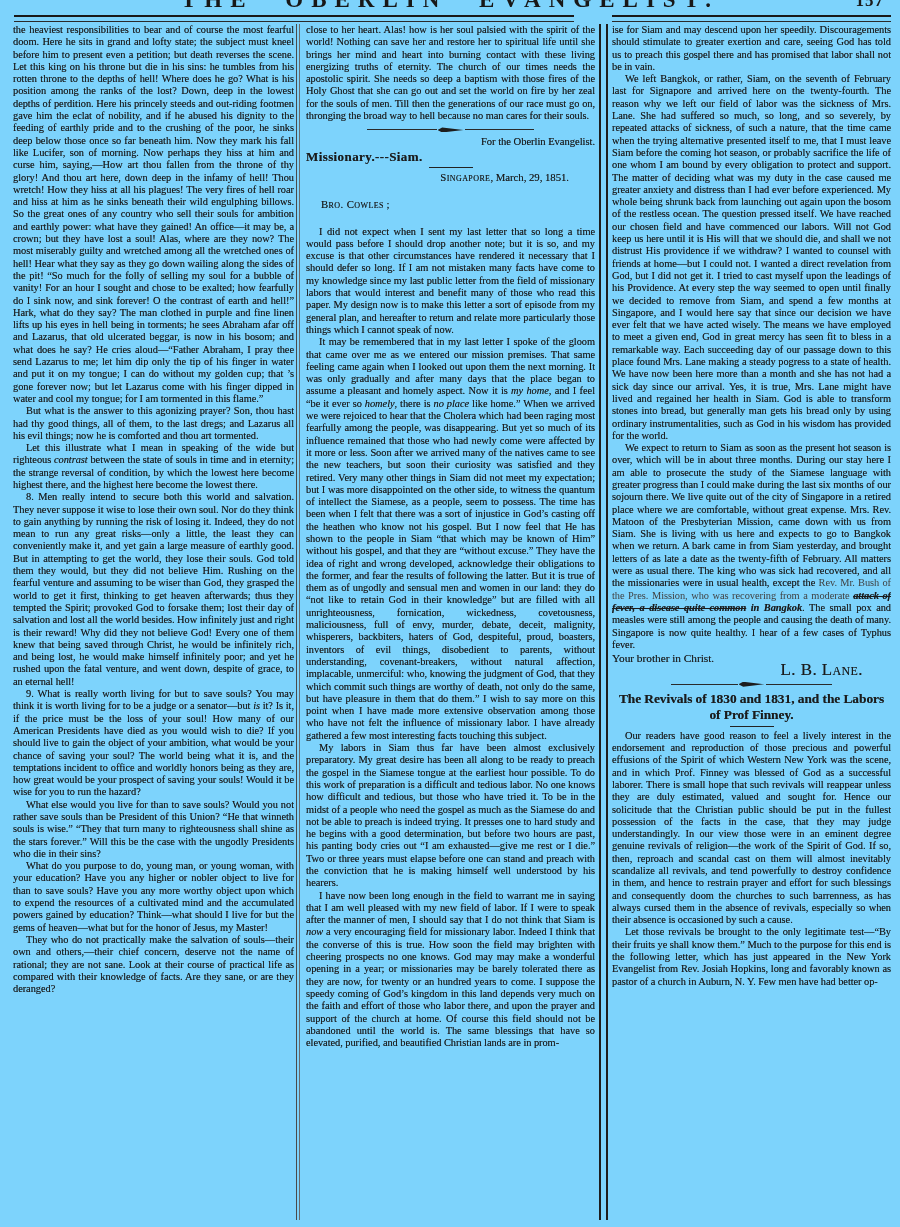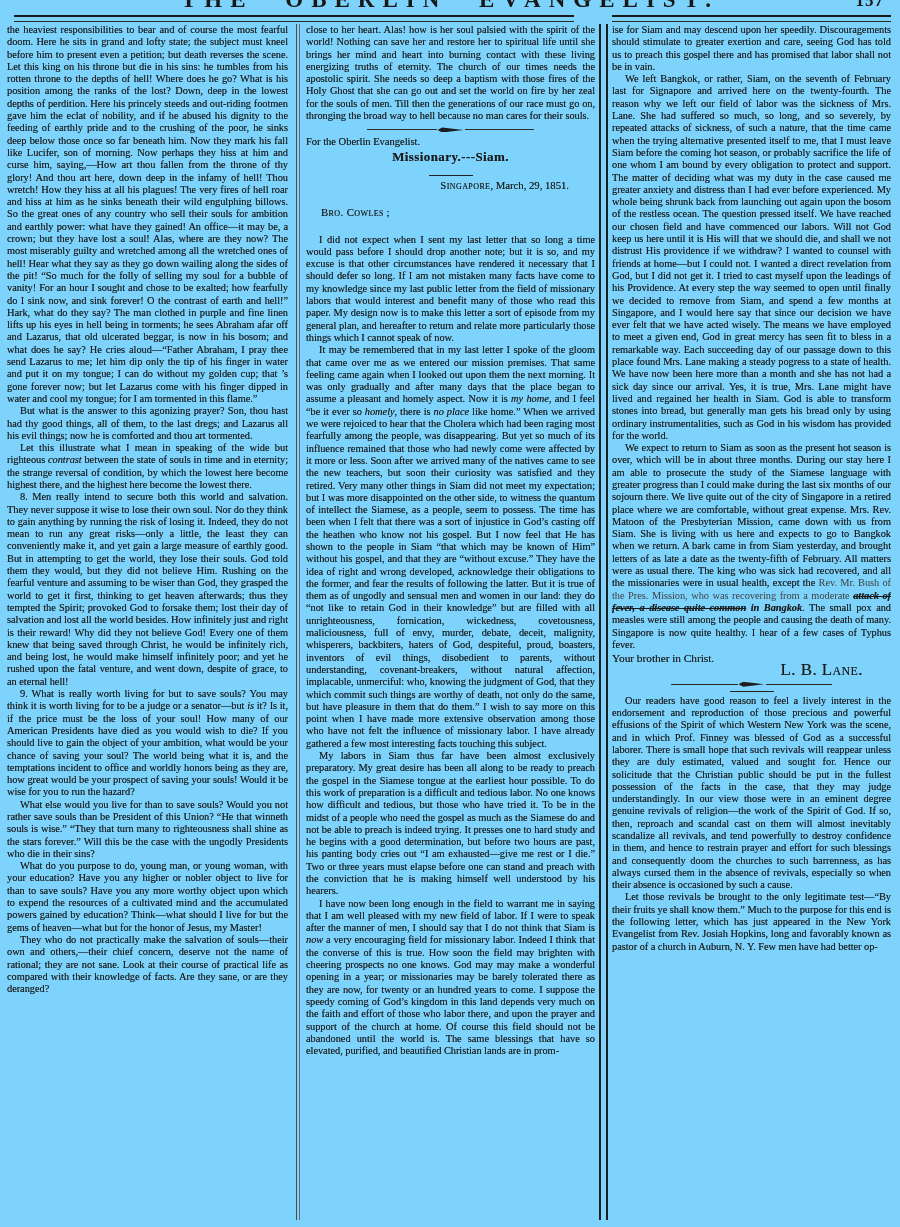--- a/index.html
+++ b/index.html
@@ -41,37 +41,37 @@
   .vdiv{position:absolute;top:24px;height:1196px;}
   #vdiv1{left:296px;width:2px;border-left:1px solid #4a4a4a;border-right:1px solid #6a6a6a;}
   #vdiv2{left:599px;width:5px;border-left:2px solid #1d1d1d;border-right:2px solid #1d1d1d;}
   
   .col{
     position:absolute;top:24px;height:1200px;overflow:hidden;
     font-size:10.4px;line-height:12.3px;text-align:justify;
     letter-spacing:-0.05px;
     text-shadow:0 0 0.45px rgba(10,10,10,0.55);
   }
-  #col1{left:7px;width:281px;}
+  #col1{left:13px;width:281px;}
   #col2{left:306px;width:289px;}
   #col3{left:612px;width:279px;}
   p.para{margin:0;text-indent:13px;}
   p.cont{margin:0;text-indent:0;}
   
   .section-divider{
     display:flex;align-items:center;width:58%;margin:5px auto 4px;
   }
   .section-divider .bar{flex:1;height:0;border-top:1px solid #2a2a2a;}
   .section-divider .diamond{
     width:26px;height:5px;background:#1d1d1d;margin:0 1px;
     clip-path:polygon(0 50%,18% 0,100% 50%,18% 100%);
   }
-  .credit{ text-align:left;text-indent:0;margin:2px 0 1px;font-size:10.6px; }
+  .credit{ text-align:right;text-indent:0;margin:2px 0 1px;font-size:10.6px; }
   .article-title{
-    text-align:center;text-indent:0;margin:2px 0 12px;
+    text-indent:0;margin:2px 0 4px;
     font-weight:bold;font-size:13px;letter-spacing:0.4px;
   }
   .headline2{
     text-align:center;text-indent:0;margin:2px 0 0;
     font-weight:bold;font-size:13.4px;line-height:16px;padding:0 4px;
   }
   .rule-short{width:44px;border:0;border-top:1.4px solid #222;margin:3px auto 3px;}
   .dateline{text-align:right;text-indent:0;margin:1px 26px 0 0;font-size:10.8px;}
   .salutation{text-align:left;text-indent:0;margin:15px;font-size:10.8px;}
   .sig-closing{text-indent:0;margin:1px 30px 0 0;font-size:11.4px;}
@@ -139,19 +139,20 @@
 
     <p class="sig-closing">Your brother in Christ.</p>
     <p class="sig-name run-sc">L. B. Lane.</p>
 
     <div class="section-divider">
       <div class="bar"></div>
       <div class="diamond"></div>
       <div class="bar"></div>
     </div>
 
+    <p class="headline2">The Revivals of 1830 and 1831, and the Labors of Prof Finney.</p>
     <hr class="rule-short">
 
     <p class="para">Our readers have good reason to feel a lively interest in the endorsement and reproduction of those precious and powerful effusions of the Spirit of which Western New York was the scene, and in which Prof. Finney was blessed of God as a successful laborer. There is small hope that such revivals will reappear unless they are duly estimated, valued and sought for. Hence our solicitude that the Christian public should be put in the fullest possession of the facts in the case, that they may judge understandingly. In our view those were in an eminent degree genuine revivals of religion—the work of the Spirit of God. If so, then, reproach and scandal cast on them will almost inevitably scandalize all revivals, and tend powerfully to destroy confidence in them, and hence to restrain prayer and effort for such blessings and consequently doom the churches to such barrenness, as has always cursed them in the absence of revivals, especially so when their absence is occasioned by such a cause.</p>
     <p class="para">Let those revivals be brought to the only legitimate test—“By their fruits ye shall know them.” Much to the purpose for this end is the following letter, which has just appeared in the New York Evangelist from Rev. Josiah Hopkins, long and favorably known as pastor of a church in Auburn, N. Y. Few men have had better op-</p>
   </div>
 
 </div>
 
 </body></html>

